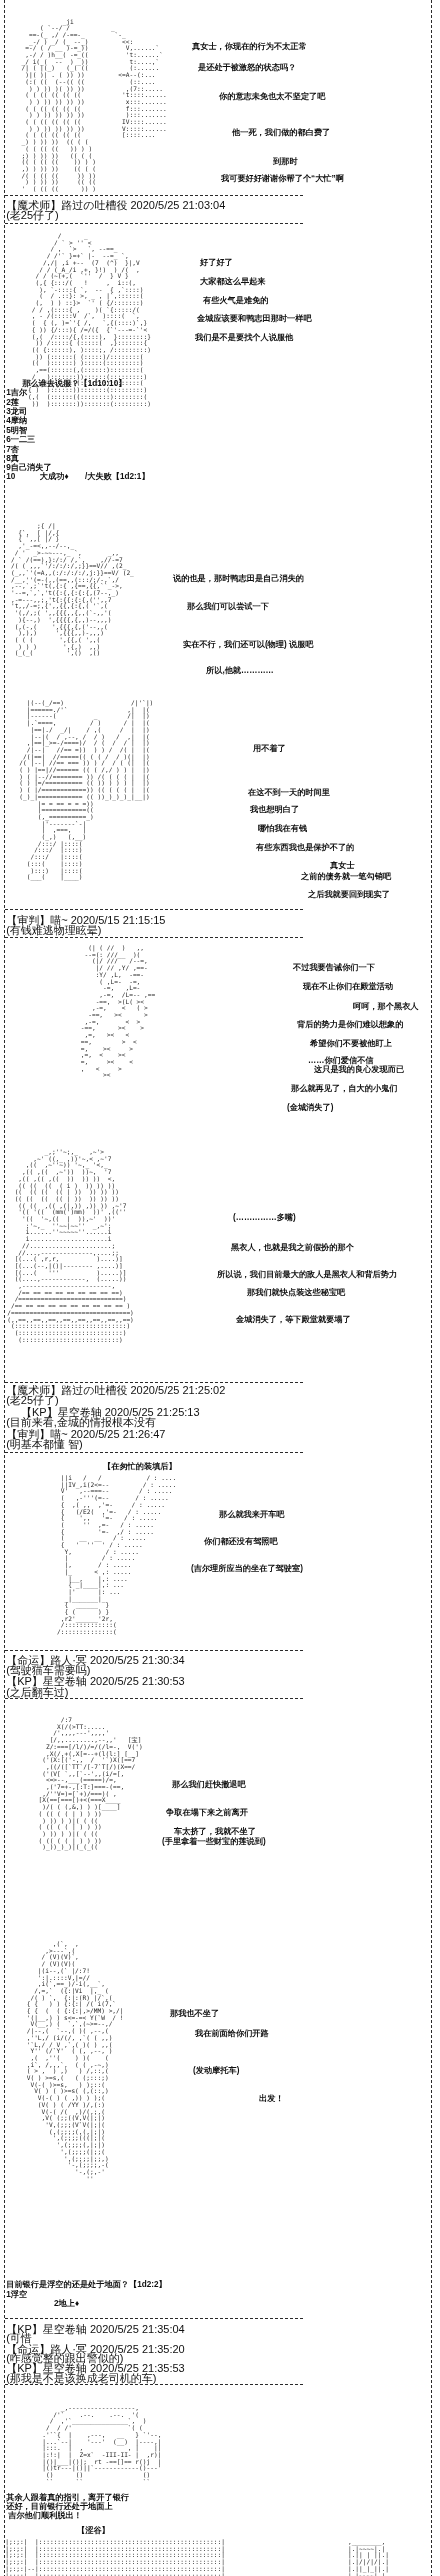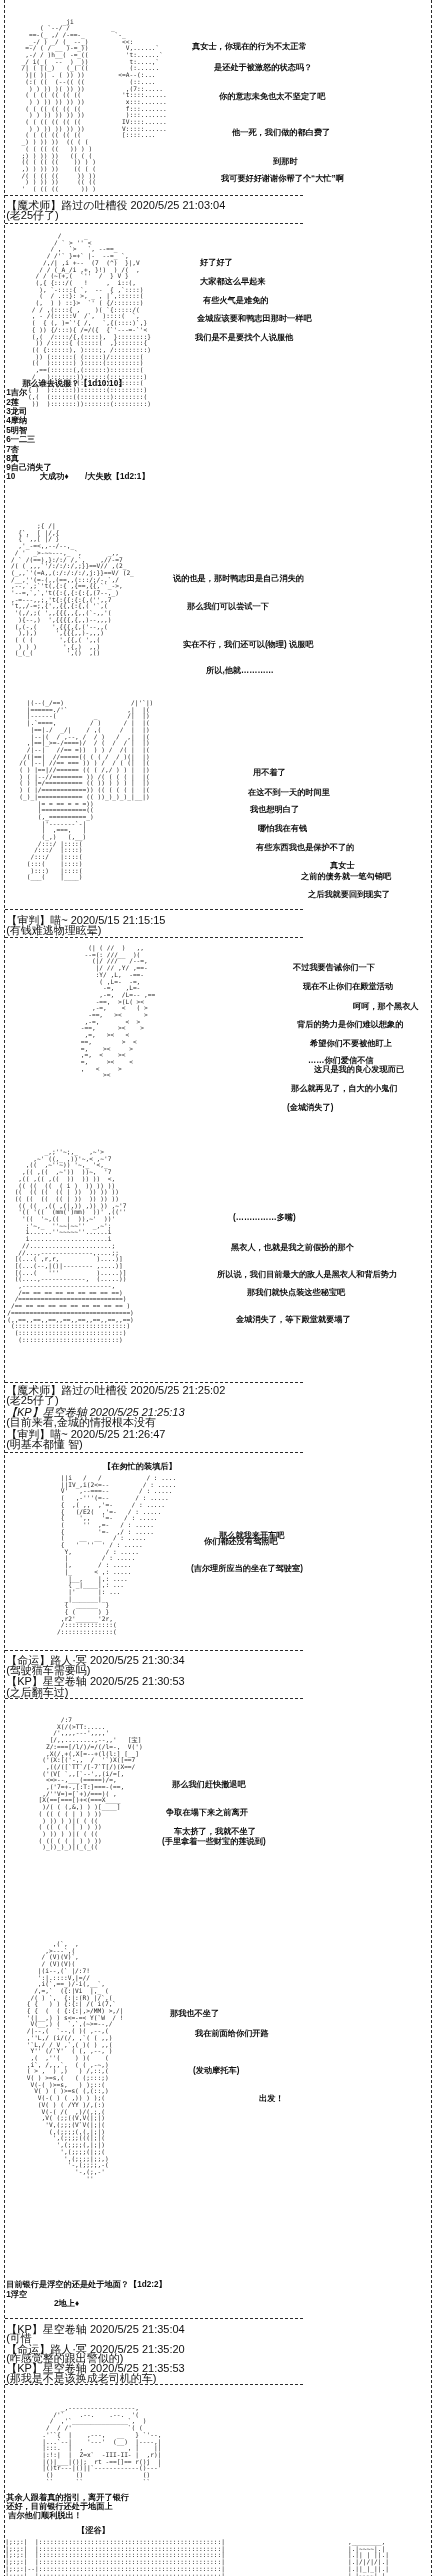--- a/index.html
+++ b/index.html
@@ -40,21 +40,21 @@
     ( ( (( (( (( ((           [::::....
    _) ) )) ))  (( ( (
     ( ( (( ((   )) ) )
    ;) ) )) ))   (( ( (
    (( ( (( ((    )) ) )
    ,) ) )) ))    (( ( (
    /( ( (( ((     )) ))
     ) ) )) ))     (( ((
    '  ( (( ((      )) )</pre>
   <div class="dlg" style="left:192px;top:42px;">真女士，你现在的行为不太正常</div>
-  <div class="dlg" style="left:214px;top:63px;">是还处于被激怒的状态吗？</div>
+  <div class="dlg" style="left:198px;top:63px;">是还处于被激怒的状态吗？</div>
   <div class="dlg" style="left:219px;top:92px;">你的意志未免也太不坚定了吧</div>
   <div class="dlg" style="left:232px;top:128px;">他一死，我们做的都白费了</div>
   <div class="dlg" style="left:273px;top:157px;">到那时</div>
   <div class="dlg" style="left:221px;top:174px;">我可要好好谢谢你帮了个“大忙”啊</div>
 
   <div class="sep" style="top:195px;"></div>
   <div class="sig" style="left:6.2px;top:201px;">【魔术师】路过の吐槽役 2020/5/25 21:03:04</div>
   <div class="sig" style="left:6.2px;top:211px;">(老25仔了)</div>
   <div class="sep" style="top:223px;"></div>
 
@@ -147,21 +147,21 @@
       (,_==========_)
        |'-------`-|
        |  ,===,   |
        (_,)   (,__)
       /:::/ |::::(
      /:::/  |::::)
     /:::/   |::::(
    (:::(    |::::)
     ):::)   |::::(
    (___(    |____)</pre>
-  <div class="dlg" style="left:253px;top:768px;">用不着了</div>
+  <div class="dlg" style="left:253px;top:744px;">用不着了</div>
   <div class="dlg" style="left:248px;top:788px;">在这不到一天的时间里</div>
   <div class="dlg" style="left:250px;top:805px;">我也想明白了</div>
   <div class="dlg" style="left:258px;top:824px;">哪怕我在有钱</div>
   <div class="dlg" style="left:256px;top:843px;">有些东西我也是保护不了的</div>
   <div class="dlg" style="left:330px;top:861px;">真女士</div>
   <div class="dlg" style="left:301px;top:872px;">之前的债务就一笔勾销吧</div>
   <div class="dlg" style="left:308px;top:890px;">之后我就要回到现实了</div>
 
   <div class="sep" style="top:909px;"></div>
   <div class="sig" style="left:6.2px;top:916px;">【审判】喵~ 2020/5/15 21:15:15</div>
@@ -229,21 +229,21 @@
    (::::::::::::::::::::::::::)</pre>
   <div class="dlg" style="left:233px;top:1213px;">(……………多嘴)</div>
   <div class="dlg" style="left:231px;top:1243px;">黑衣人，也就是我之前假扮的那个</div>
   <div class="dlg" style="left:217px;top:1270px;">所以说，我们目前最大的敌人是黑衣人和背后势力</div>
   <div class="dlg" style="left:247px;top:1288px;">那我们就快点装这些秘宝吧</div>
   <div class="dlg" style="left:236px;top:1315px;">金城消失了，等下殿堂就要塌了</div>
 
   <div class="sep" style="top:1382px;"></div>
   <div class="sig" style="left:6.2px;top:1386px;">【魔术师】路过の吐槽役 2020/5/25 21:25:02</div>
   <div class="sig" style="left:6.2px;top:1396px;">(老25仔了)</div>
-  <div class="sig" style="left:6px;top:1408px;font-style:italic;">【KP】星空卷轴 2020/5/25 21:25:13</div>
+  <div class="sig" style="left:21px;top:1408px;">【KP】星空卷轴 2020/5/25 21:25:13</div>
   <div class="sig" style="left:6.2px;top:1418px;">(目前来看,金城的情报根本没有</div>
   <div class="sig" style="left:6.2px;top:1430px;">【审判】喵~ 2020/5/25 21:26:47</div>
   <div class="sig" style="left:6.2px;top:1440px;">(明基本都懂 智)</div>
   <div class="sep" style="top:1452px;"></div>
 
   <div class="dlg" style="left:103px;top:1462px;">【在匆忙的装填后】</div>
   <pre class="aa" style="left:57px;top:1475px;"> ||i   /   /            / : ....
  ||IV_,i(2&lt;=--         / : .....
  V'   ,--===--        / : .....
  (   ,-'''(=--       / : .....
@@ -260,21 +260,21 @@
   |_      &lt; ,: .....
    |__,    |,: ....
    { _|____|,: ...
    |'      |: ...
   _|_______|_
   {  ______  }
   { (      ) }
  ,r2'______'2r,
  /:::::::::::::(
 /::::::::::::::(</pre>
-  <div class="dlg" style="left:219px;top:1510px;margin-top:21px;">那么就我来开车吧</div>
+  <div class="dlg" style="left:219px;top:1510px;">那么就我来开车吧</div>
   <div class="dlg" style="left:204px;top:1537px;">你们都还没有驾照吧</div>
   <div class="dlg" style="left:191px;top:1564px;">(吉尔理所应当的坐在了驾驶室)</div>
 
   <div class="sep" style="top:1650px;"></div>
   <div class="sig" style="left:6.2px;top:1656px;">【命运】路人·冥 2020/5/25 21:30:34</div>
   <div class="sig" style="left:6.2px;top:1666px;">(驾驶猫车需要吗)</div>
   <div class="sig" style="left:6.2px;top:1677px;">【KP】星空卷轴 2020/5/25 21:30:53</div>
   <div class="sig" style="left:6.2px;top:1688px;">(之后翻车过)</div>
   <div class="sep" style="top:1698px;"></div>
 

